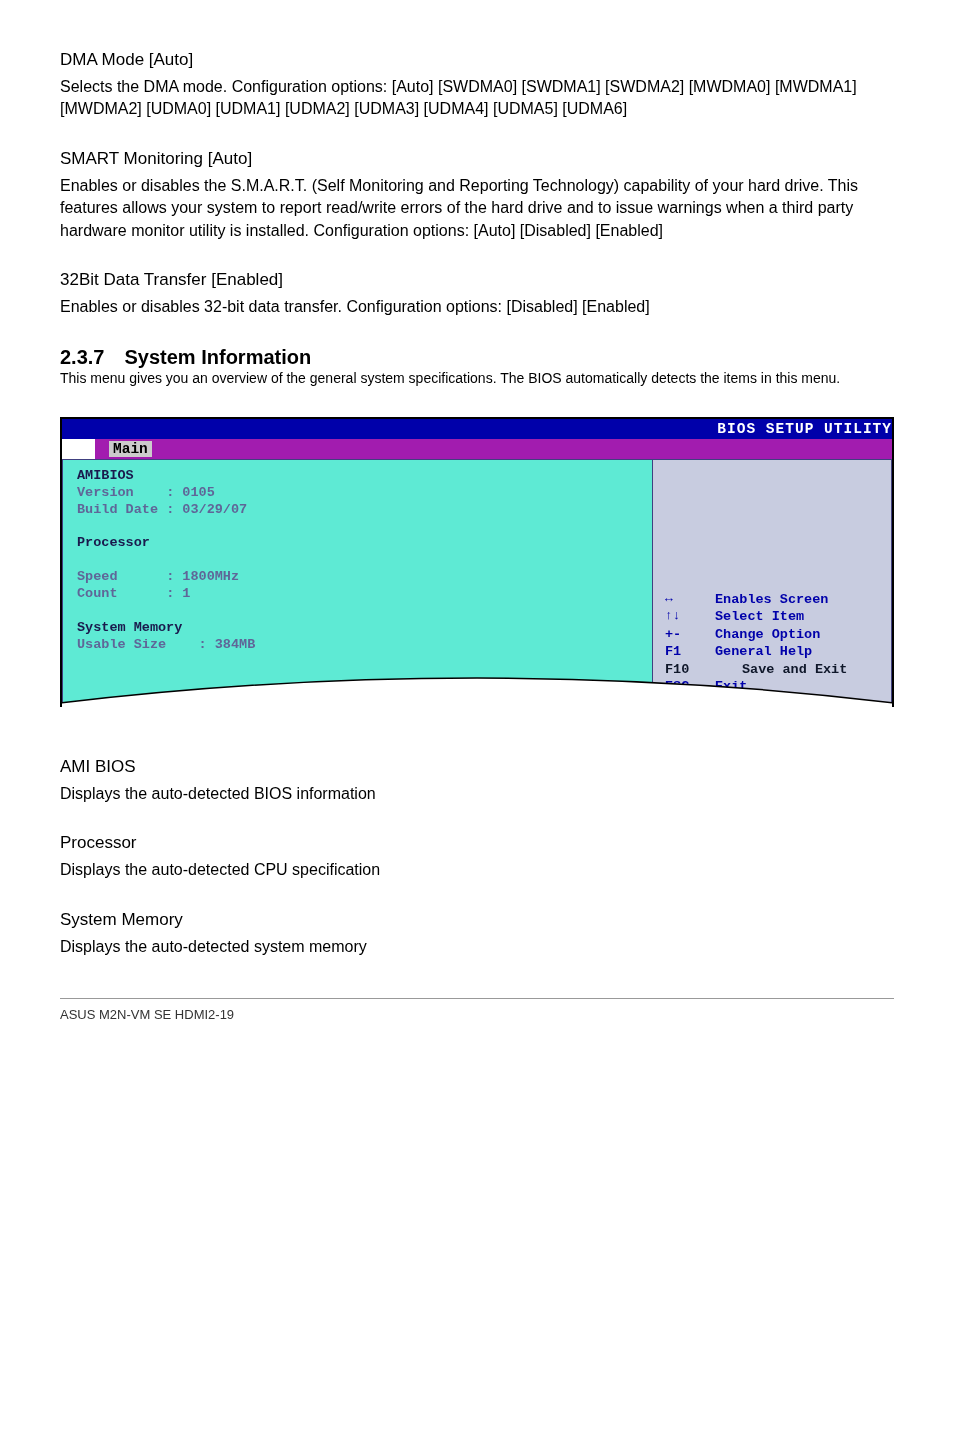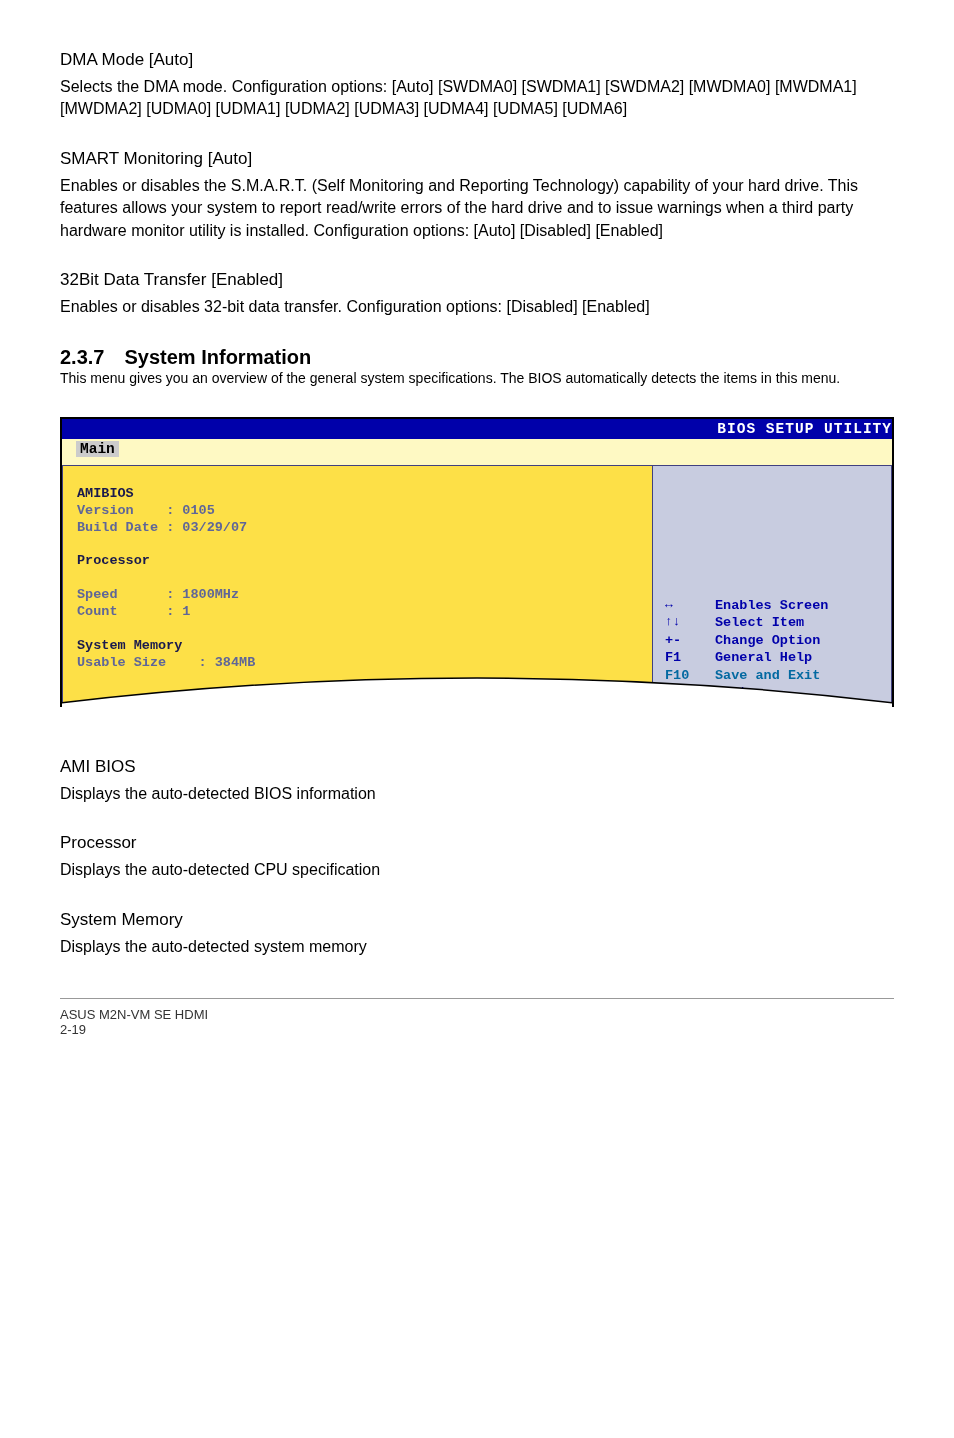--- a/index.html
+++ b/index.html
@@ -50,43 +50,44 @@
       background: #0000AA;
       color: #fff;
       font-family: "Courier New", monospace;
       font-size: 14.5px;
       font-weight: bold;
       text-align: right;
       padding: 2px 0;
       letter-spacing: 1px;
     }
     .bios-tabs {
-      background: #fef9c3;
+      background: #a21caf;
       color: #fff;
-      padding: 0px 14px 8px 14px;
+      padding: 0px 14px 2px 14px;
+      margin-left: 33px;
     }
     .bios-tab {
       font-family: "Courier New", monospace;
       font-size: 14.5px;
       font-weight: bold;
       display: inline-block;
       color: #000;
       background: #ccc;
       padding: 0 4px;
     }
     .bios-body {
       display: flex;
       height: calc(100% - 38px);
     }
     .bios-left {
       flex: 1;
-      background: #fde047;
+      background: #5eead4;
       border: 1px solid #404080;
       border-right: none;
-      padding: 20px 14px;
+      padding: 8px 14px;
       font-family: "Courier New", monospace;
       font-size: 13.5px;
       color: #5f6698;
       font-weight: bold;
       line-height: 1.25;
     }
     .bios-right {
       width: 240px;
       background: #c8cce0;
       border: 1px solid #404080;
@@ -103,21 +104,22 @@
     .bios-left .dark {
       color: #1a1a4d;
     }
     .bios-help-row {
       display: flex;
     }
     .bios-help-key {
       width: 50px;
     }
     .bios-help-save {
-      color: #0369a1;
+      color: #0f172a;
+      gap: 27px;
     }
     .bios-curve {
       position: absolute;
       bottom: -1px;
       left: -2px;
       right: -2px;
       height: 40px;
       pointer-events: none;
     }
     .bios-curve svg {
@@ -126,21 +128,20 @@
       display: block;
     }
     .footer {
       display: flex;
       justify-content: flex-start;
       border-top: 1px solid #999;
       padding-top: 8px;
       font-size: 13px;
       color: #333;
       margin-top: 40px;
-      flex-direction: column;
     }
     .help-arrow {
       font-size: 13px;
     }
   </style>
 </head>
 <body>
 
 <div class="section-heading">DMA Mode [Auto]</div>
 <div class="section-body">Selects the DMA mode. Configuration options: [Auto] [SWDMA0] [SWDMA1] [SWDMA2] [MWDMA0] [MWDMA1] [MWDMA2] [UDMA0] [UDMA1] [UDMA2] [UDMA3] [UDMA4] [UDMA5] [UDMA6]</div>

